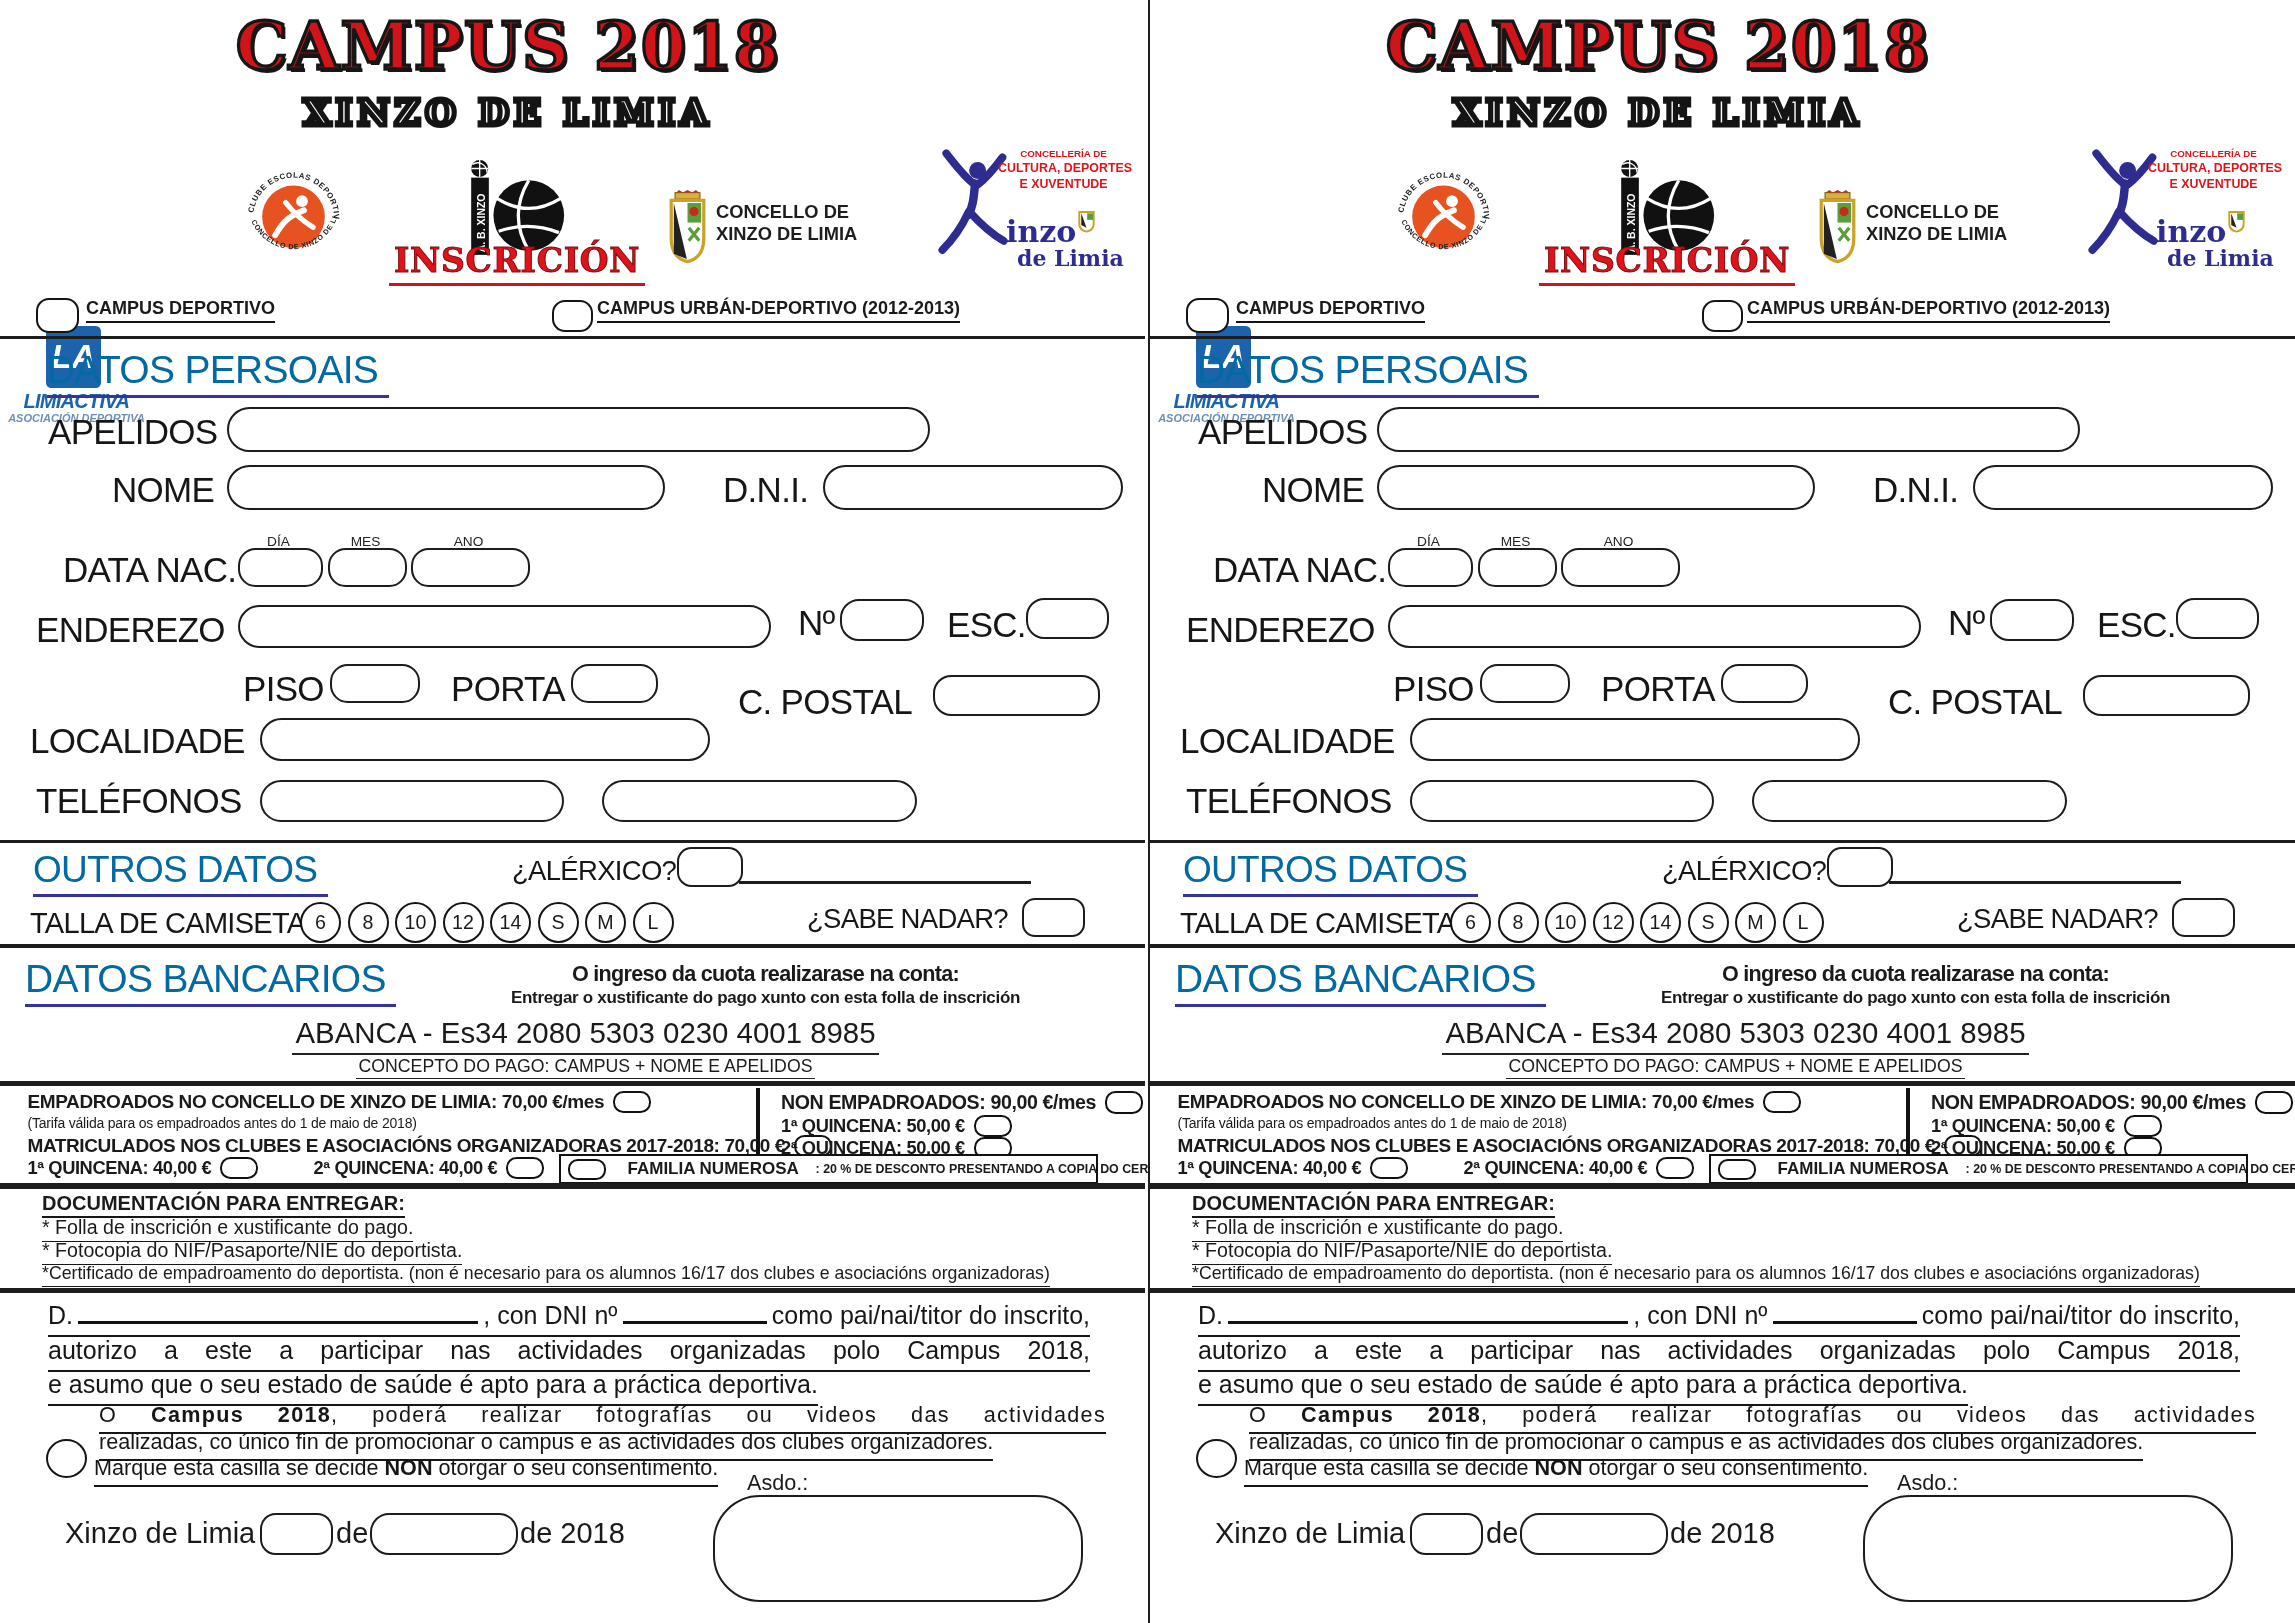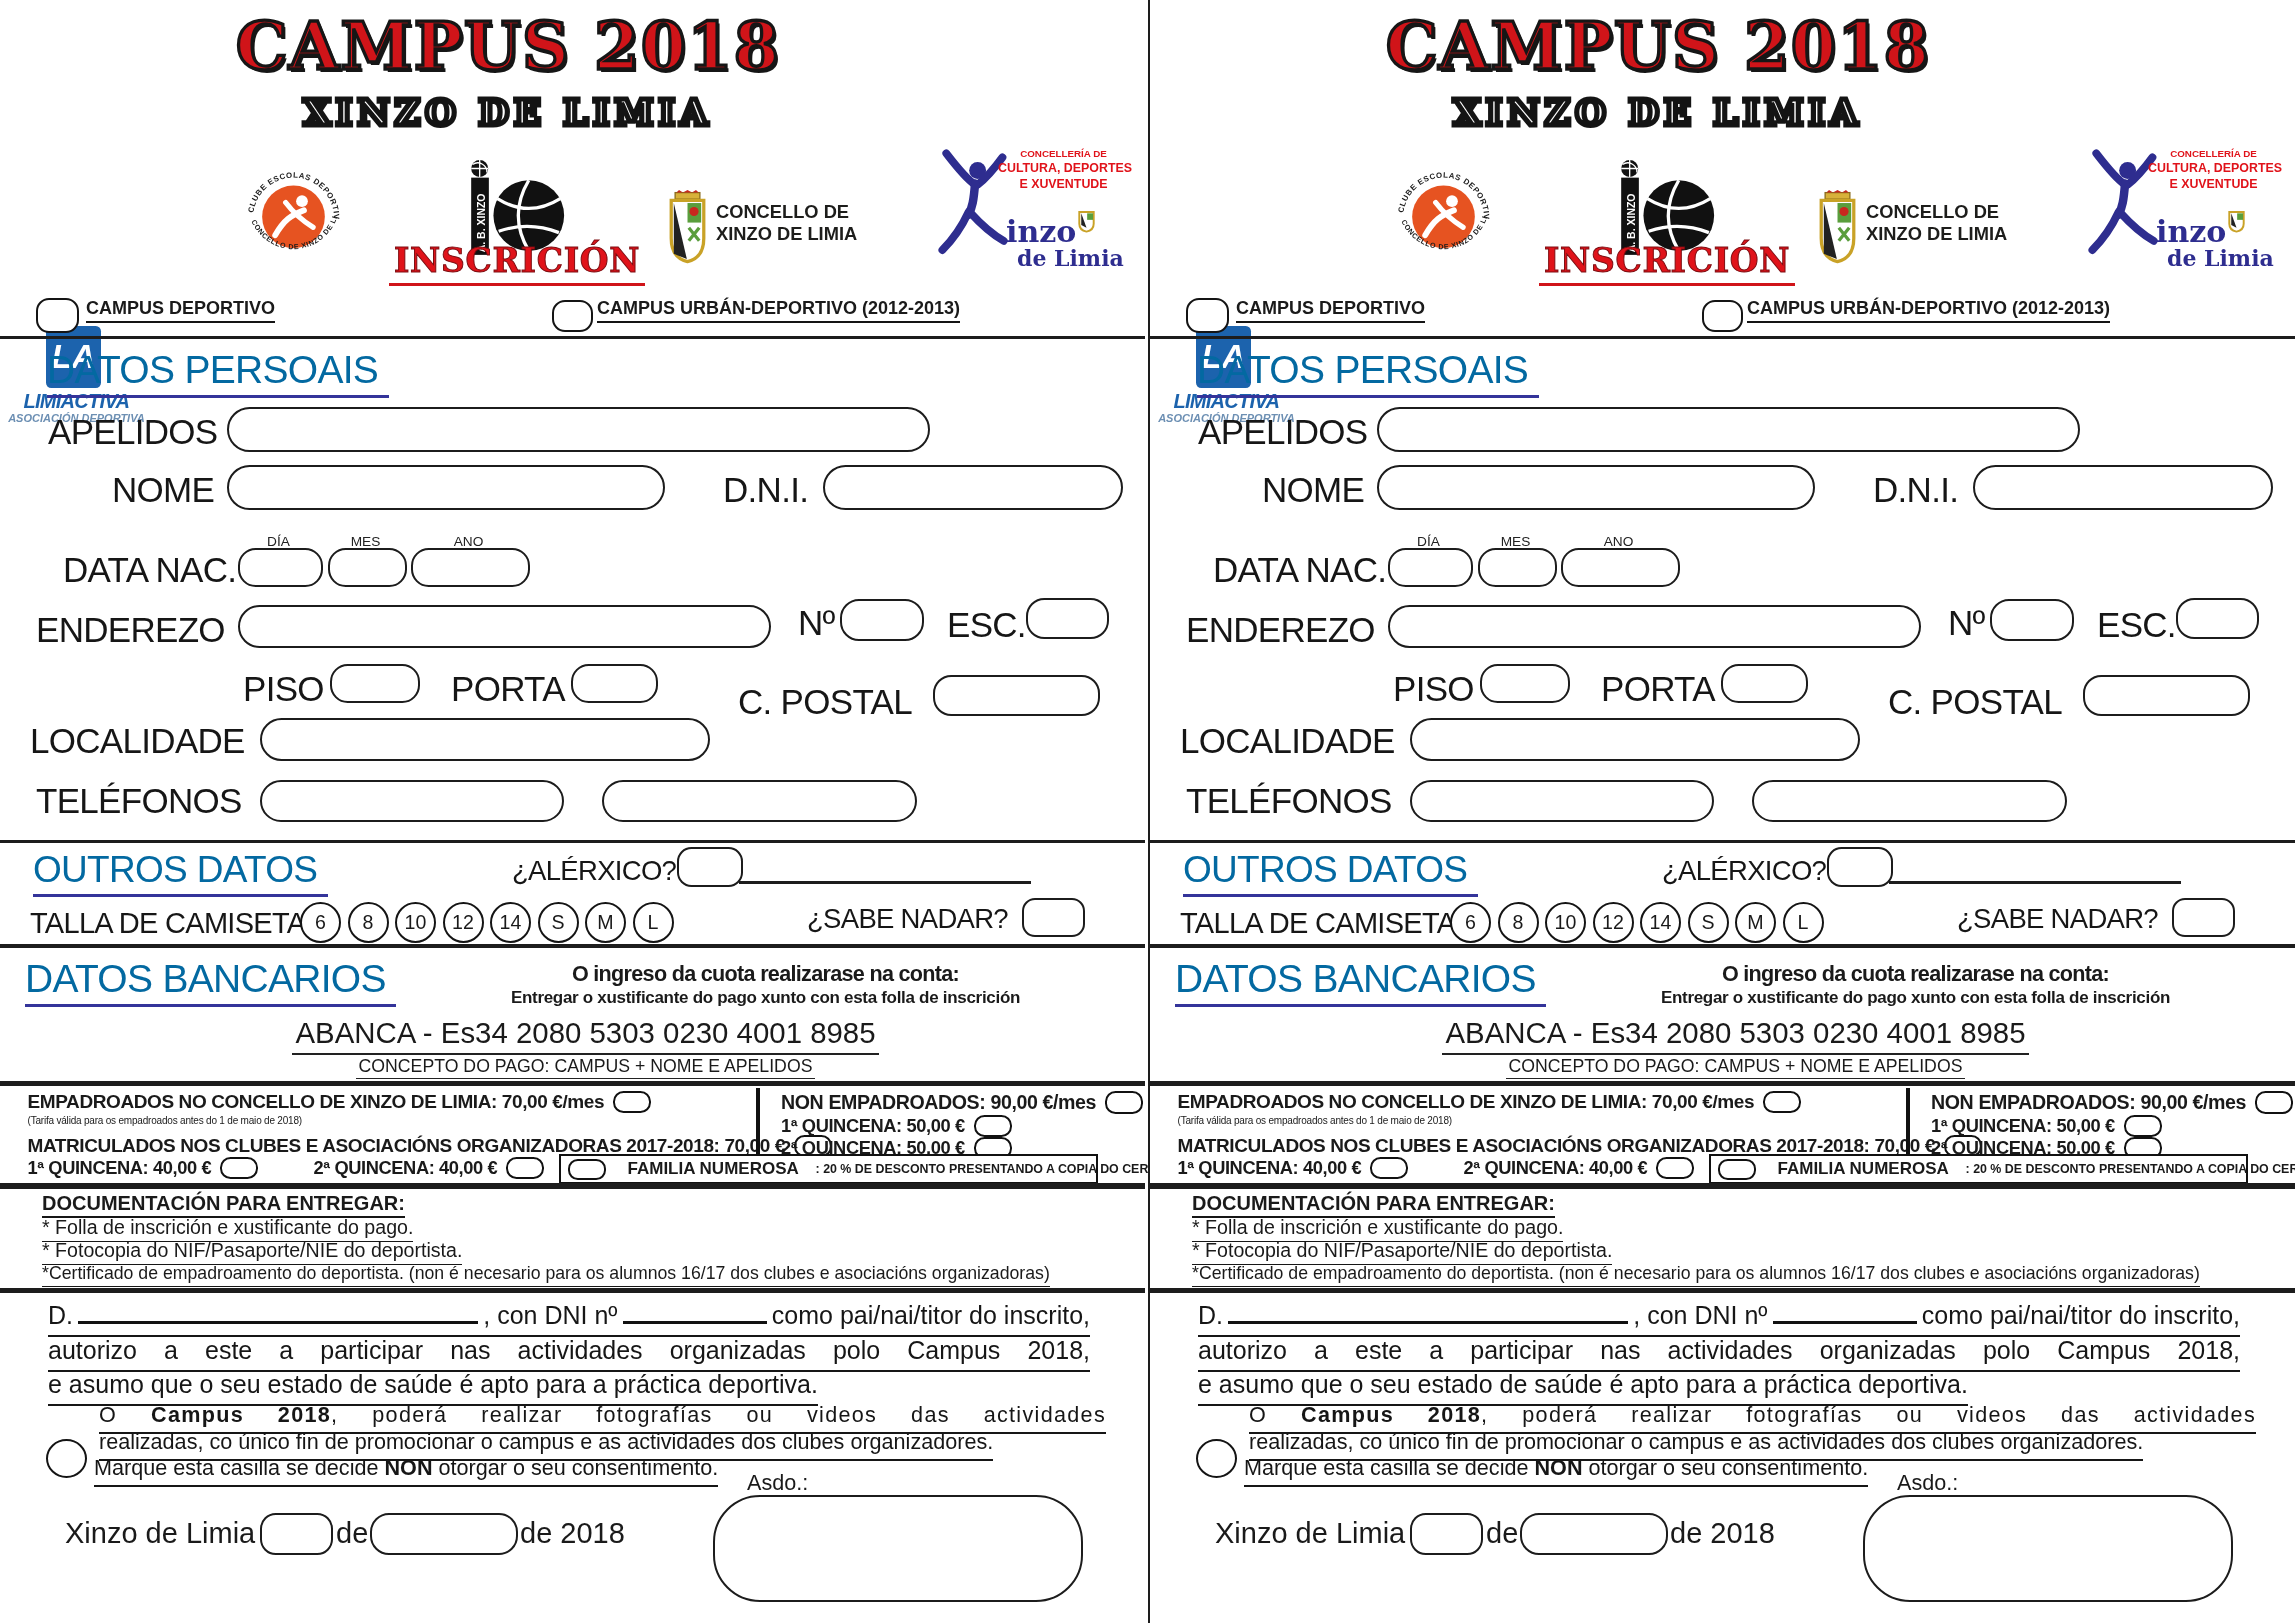--- a/index.html
+++ b/index.html
@@ -43,21 +43,21 @@
 
   .banknote1{position:absolute;left:458px;top:961px;width:615px;text-align:center;font-weight:bold;font-size:21.6px;letter-spacing:-0.7px;}
   .banknote2{position:absolute;left:458px;top:988px;width:615px;text-align:center;font-weight:bold;font-size:17px;letter-spacing:-0.3px;}
   .account-wrap{position:absolute;left:0;top:1016px;width:1171px;text-align:center;}
   .account{display:inline-block;font-size:29.4px;letter-spacing:0px;border-bottom:2px solid #222;padding:0 3.9px 2.6px;}
   .concept-wrap{position:absolute;left:0;top:1056px;width:1171px;text-align:center;}
   .concept{display:inline-block;font-size:17.7px;border-bottom:1.3px solid #222;padding:0 2.6px 1.3px;}
 
   .price-line{position:absolute;display:flex;align-items:center;gap:9.2px;white-space:nowrap;}
   .pl{font-weight:bold;font-size:19px;letter-spacing:-0.4px;}
-  .pl-sm{font-size:10px;letter-spacing:-0.2px;}
+  .pl-sm{font-size:14px;letter-spacing:-0.2px;}
   .cpill{display:inline-block;width:34px;height:18.3px;border:2px solid #111;border-radius:10.5px;background:#fff;flex:0 0 auto;}
   .vdiv{position:absolute;left:756px;top:1088px;width:3.9px;height:98px;background:#111;}
   .familia-box{position:absolute;left:559px;top:1154px;width:539px;height:30px;border:2.6px solid #111;background:#fff;
                display:flex;align-items:center;gap:22px;padding-left:6.5px;box-sizing:border-box;white-space:nowrap;}
   .familia-pill{width:34px;height:17px;border:2px solid #111;border-radius:9.8px;flex:0 0 auto;}
 
   .doc-head{position:absolute;left:42px;top:1192px;font-size:20px;font-weight:bold;border-bottom:2px solid #161616;padding-bottom:1.3px;white-space:nowrap;}
   .doc-item{position:absolute;font-size:19.6px;border-bottom:1.3px solid #161616;padding-bottom:2px;white-space:nowrap;}
 
   .aline{position:absolute;font-size:25px;color:#161616;border-bottom:2px solid #161616;padding-bottom:5.2px;white-space:nowrap;}

